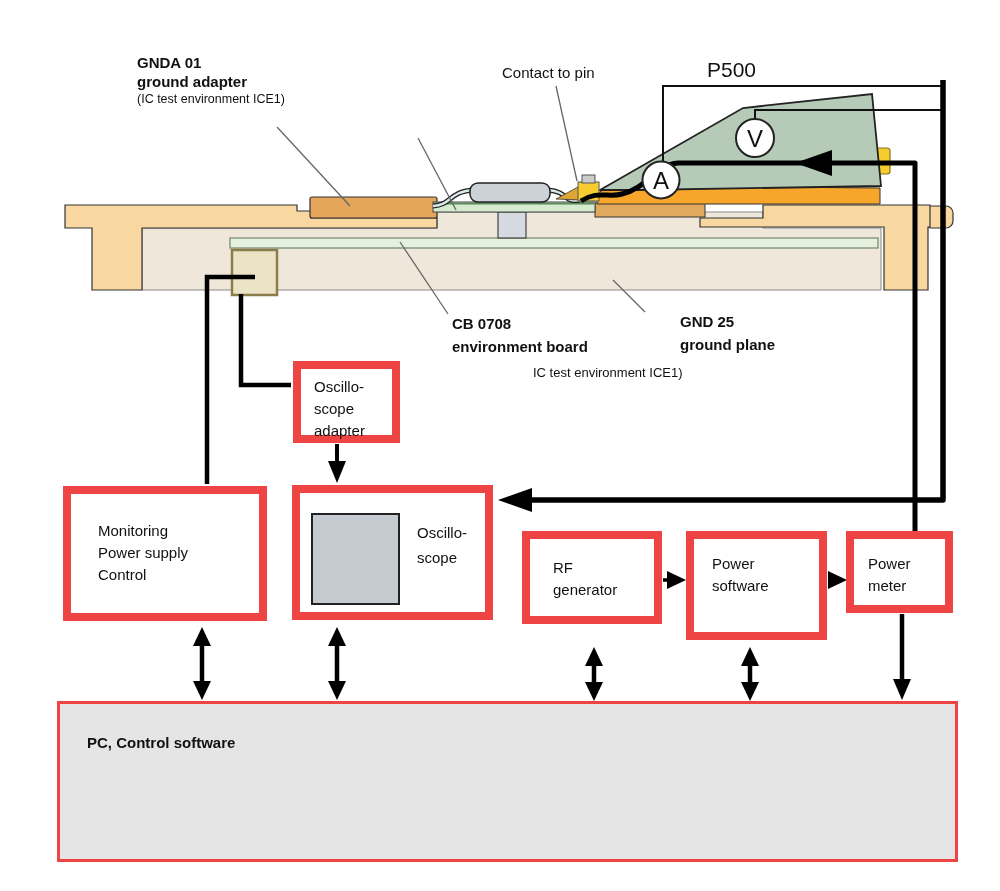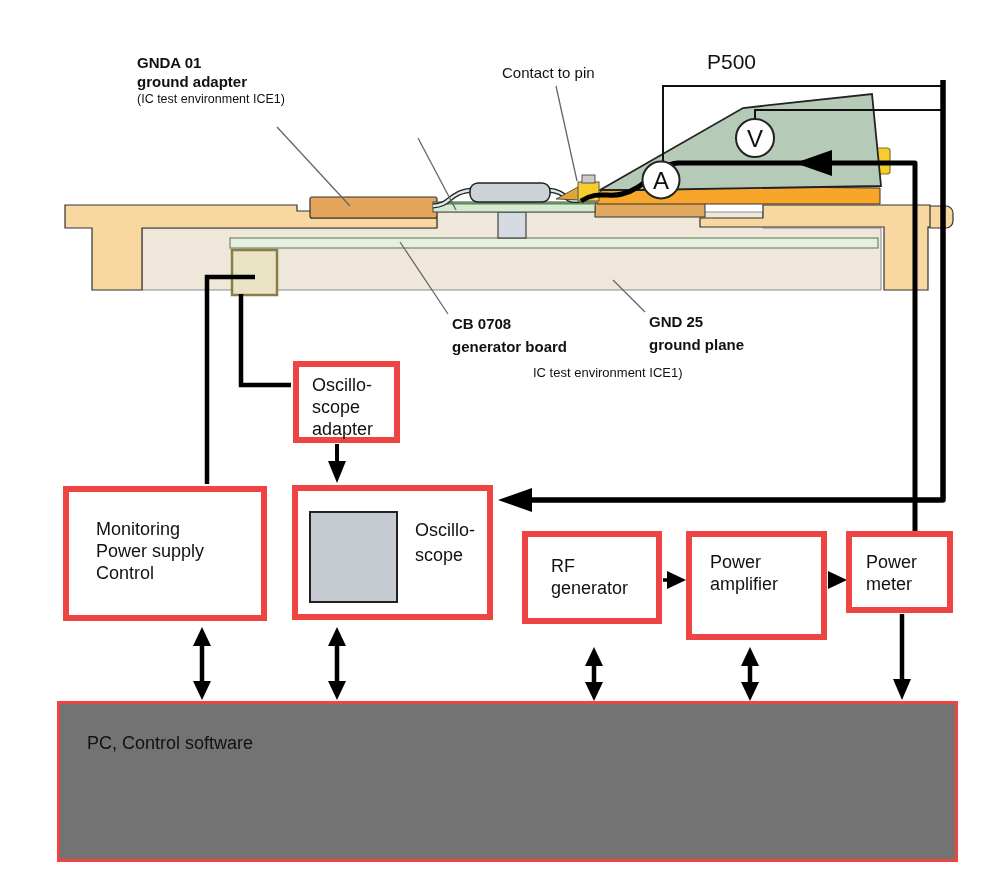--- a/index.html
+++ b/index.html
@@ -5,25 +5,25 @@
   html,body{margin:0;padding:0;background:#fff;}
   #canvas{
     position:relative;width:1000px;height:891px;background:#ffffff;
     font-family:"Liberation Sans",sans-serif;color:#111;overflow:hidden;
   }
   #diagram-svg{position:absolute;left:0;top:0;}
   .lbl{position:absolute;line-height:19px;font-size:15px;white-space:nowrap;}
   .lbl .b{font-weight:bold;}
   .lbl .s{font-size:12.5px;line-height:16px;}
   .box{
-    position:absolute;background:#fff;border:6px solid #ef4444;
-    box-sizing:border-box;font-size:18px;line-height:22px;
+    position:absolute;background:#fff;border:8px solid #ef4444;
+    box-sizing:border-box;font-size:15px;line-height:22px;
   }
   .box .txt{position:absolute;}
-  #pc-box{background:#737373;border-width:3px;}
+  #pc-box{background:#e5e5e5;border-width:3px;font-weight:bold;}
   #scope-screen{
     position:absolute;left:11px;top:20px;width:89px;height:92px;
     background:#C5CBD1;border:2px solid #222;box-sizing:border-box;
   }
   .pre{white-space:pre;}
   svg text{font-family:"Liberation Sans",sans-serif;}
 </style>
 </head>
 <body>
 
@@ -123,28 +123,28 @@
 
   <div class="lbl" style="left:137px;top:53px;">
     <div class="b">GNDA 01</div>
     <div class="b">ground adapter</div>
     <div class="s">(IC test environment ICE1)</div>
   </div>
 
 
   <div class="lbl" style="left:502px;top:63px;">Contact to pin</div>
 
-  <div class="lbl b" style="left:707px;top:52px;font-size:21px;">P500</div>
+  <div class="lbl b" style="left:707px;top:60px;font-size:21px;">P500</div>
 
   <div class="lbl" style="left:452px;top:312px;line-height:23px;">
     <div class="b">CB 0708</div>
-    <div class="b">generator board</div>
+    <div class="b">environment board</div>
   </div>
 
-  <div class="lbl" style="left:649px;top:310px;line-height:23px;">
+  <div class="lbl" style="left:680px;top:310px;line-height:23px;">
     <div class="b">GND 25</div>
     <div class="b">ground plane</div>
   </div>
 
   <div class="lbl" style="left:533px;top:363px;font-size:13px;">IC test environment ICE1)</div>
 
 
   <div class="box" style="left:63px;top:486px;width:204px;height:135px;">
     <div class="txt" style="left:27px;top:26px;">
       <div>Monitoring</div>
@@ -172,21 +172,21 @@
   <div class="box" style="left:522px;top:531px;width:140px;height:93px;">
     <div class="txt" style="left:23px;top:18px;">
       <div>RF</div>
       <div>generator</div>
     </div>
   </div>
 
   <div class="box" style="left:686px;top:531px;width:141px;height:109px;">
     <div class="txt" style="left:18px;top:14px;">
       <div>Power</div>
-      <div>amplifier</div>
+      <div>software</div>
     </div>
   </div>
 
   <div class="box" style="left:846px;top:531px;width:107px;height:82px;">
     <div class="txt" style="left:14px;top:14px;">
       <div>Power</div>
       <div>meter</div>
     </div>
   </div>
 

